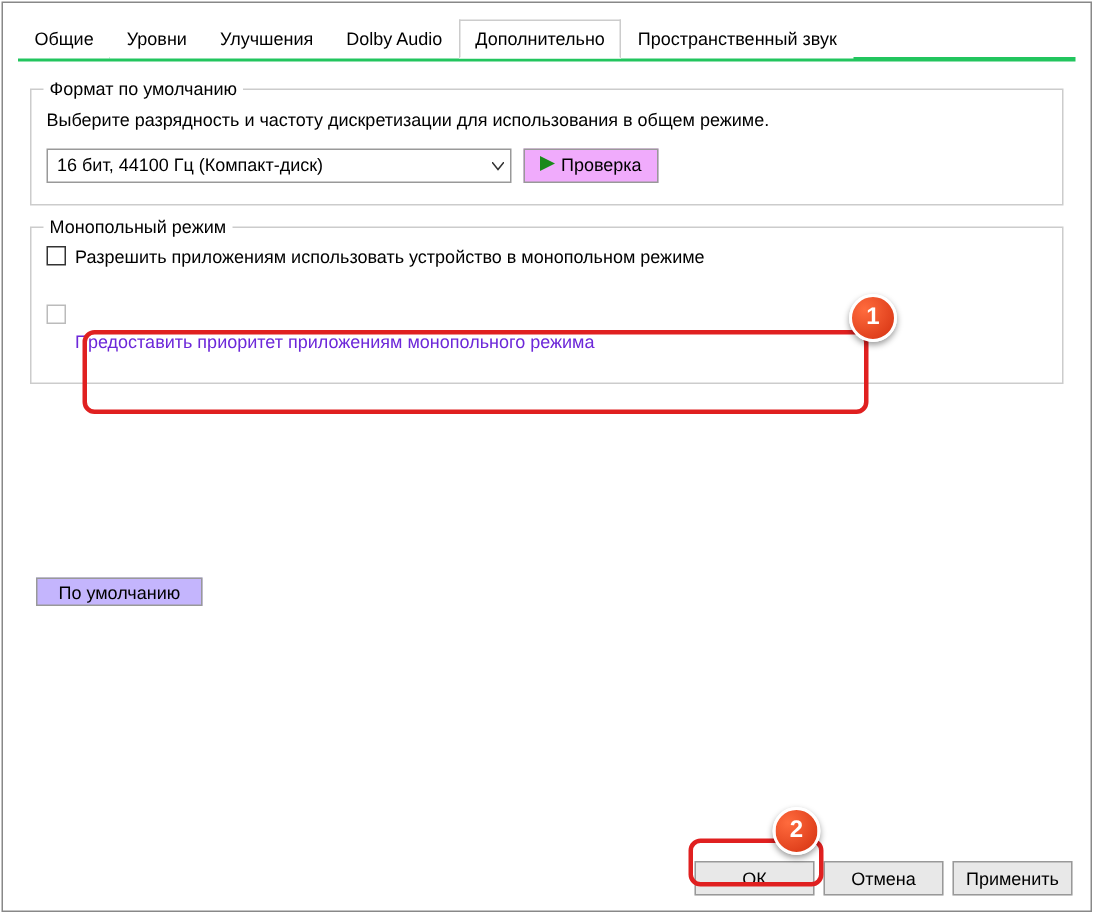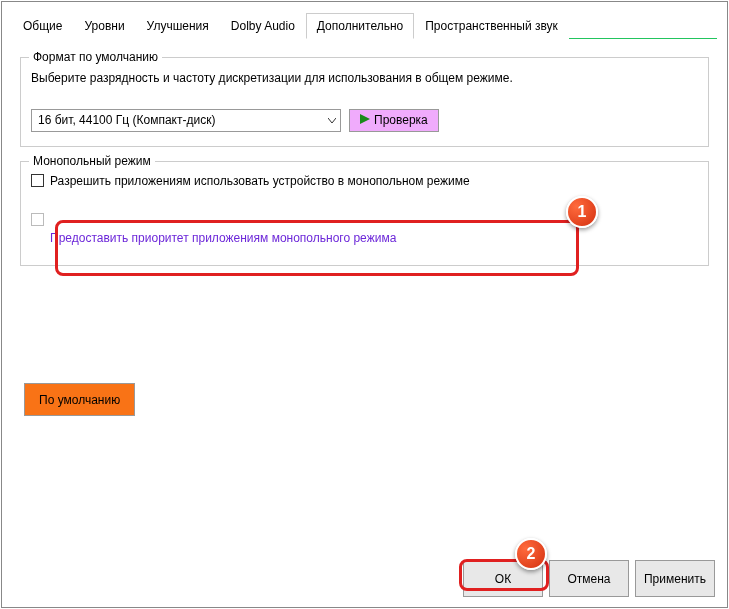--- a/index.html
+++ b/index.html
@@ -4,45 +4,45 @@
 <style>
 * { box-sizing: border-box; margin: 0; padding: 0; font-family: 'Segoe UI', Tahoma, sans-serif; font-size: 12px; }
 body { background: #fff; width: 729px; height: 609px; position: relative; }
 .outer-frame { border: 1px solid #888; width: 727px; height: 607px; margin: 1px; background: #fff; }
 .titlebar { background: #2b3138; height: 30px; display: flex; align-items: center; padding: 0 8px; color: #fff; }
 .titlebar-icon { width: 16px; height: 16px; margin-right: 6px; display: flex; align-items: center; justify-content: center; }
 .titlebar-title { flex: 1; color: #fff; font-size: 12px; }
 .close-btn { width: 40px; height: 30px; display: flex; align-items: center; justify-content: center; color: #fff; cursor: pointer; }
 .close-btn svg { width: 10px; height: 10px; }
 .dialog-body { padding: 8px 10px; height: calc(100% - 30px); display: flex; flex-direction: column; }
-.tabs { display: flex; border-bottom: 1px solid #22c55e; margin-top: 2px; }
+.tabs { display: flex; border-bottom: 3px solid #22c55e; margin-top: 2px; }
 .tab { padding: 5px 10px; border: 1px solid transparent; border-bottom: none; cursor: pointer; background: #fff; position: relative; top: 1px; }
 .tab.active { border: 1px solid #ccc; border-bottom: 1px solid #fff; background: #fff; }
 .tab-content { flex: 1; border: none; padding: 10px 4px; position: relative; }
 .groupbox { border: 1px solid #ccc; margin: 8px 4px 14px 4px; padding: 12px 0 14px 10px; position: relative; }
 .groupbox-title { position: absolute; top: -8px; left: 8px; background: #fff; padding: 0 4px; font-size: 12px; }
-.instruction { margin-bottom: 22px; line-height: 1.4; }
+.instruction { margin-bottom: 10px; line-height: 1.4; }
 .format-row { display: flex; gap: 8px; align-items: center; }
 .select-box { width: 310px; height: 23px; border: 1px solid #999; background: #fff; display: flex; align-items: center; padding: 0 6px; cursor: pointer; position: relative; }
 .select-box .chevron { position: absolute; right: 4px; }
 .test-btn { height: 23px; padding: 0 10px; border: 1px solid #999; background: #f0abfc; display: flex; align-items: center; gap: 4px; cursor: pointer; }
 .play-icon { color: #1a8a1a; }
 .exclusive-group { position: relative; }
 .checkbox-row { display: flex; align-items: center; gap: 6px; margin-bottom: 6px; }
 .checkbox { width: 13px; height: 13px; border: 1px solid #333; background: #fff; flex-shrink: 0; }
 .checkbox.disabled { border-color: #bbb; }
 .checkbox-label.disabled { color: #6d28d9; margin-top: 37px; }
 .highlight-box { position: absolute; border: 3px solid #e02020; border-radius: 8px; pointer-events: none; }
 .highlight-exclusive { top: 220px; left: 55px; width: 524px; height: 56px; }
 .badge { position: absolute; width: 32px; height: 32px; border-radius: 50%; background: radial-gradient(circle at 30% 30%, #ff6b3d, #d43010); border: 2px solid #fff; box-shadow: 0 2px 4px rgba(0,0,0,0.4); display: flex; align-items: center; justify-content: center; color: #fff; font-weight: bold; font-size: 16px; z-index: 10; }
 .badge-1 { top: 196px; left: 566px; }
 .badge-2 { top: 538px; left: 515px; }
-.restore-btn { height: 33px; padding: 0 14px; border: 1px solid #999; background: #f97316; cursor: pointer; position: absolute; left: 12px; top: 414px; }
+.restore-btn { height: 19px; padding: 0 14px; border: 1px solid #999; background: #c4b5fd; cursor: pointer; position: absolute; left: 12px; top: 414px; }
 .button-bar { position: absolute; bottom: 12px; right: 14px; display: flex; gap: 6px; }
-.dlg-btn { width: 80px; height: 37px; border: 1px solid #999; background: #e8e8e8; cursor: pointer; display: flex; align-items: center; justify-content: center; }
+.dlg-btn { width: 80px; height: 23px; border: 1px solid #999; background: #e8e8e8; cursor: pointer; display: flex; align-items: center; justify-content: center; }
 .highlight-ok { top: 559px; left: 459px; width: 90px; height: 32px; }
 </style>
 </head>
 <body>
 
 <div class="outer-frame">
 
   <div class="dialog-body">
     <div class="tabs">
       <div class="tab">Общие</div>

